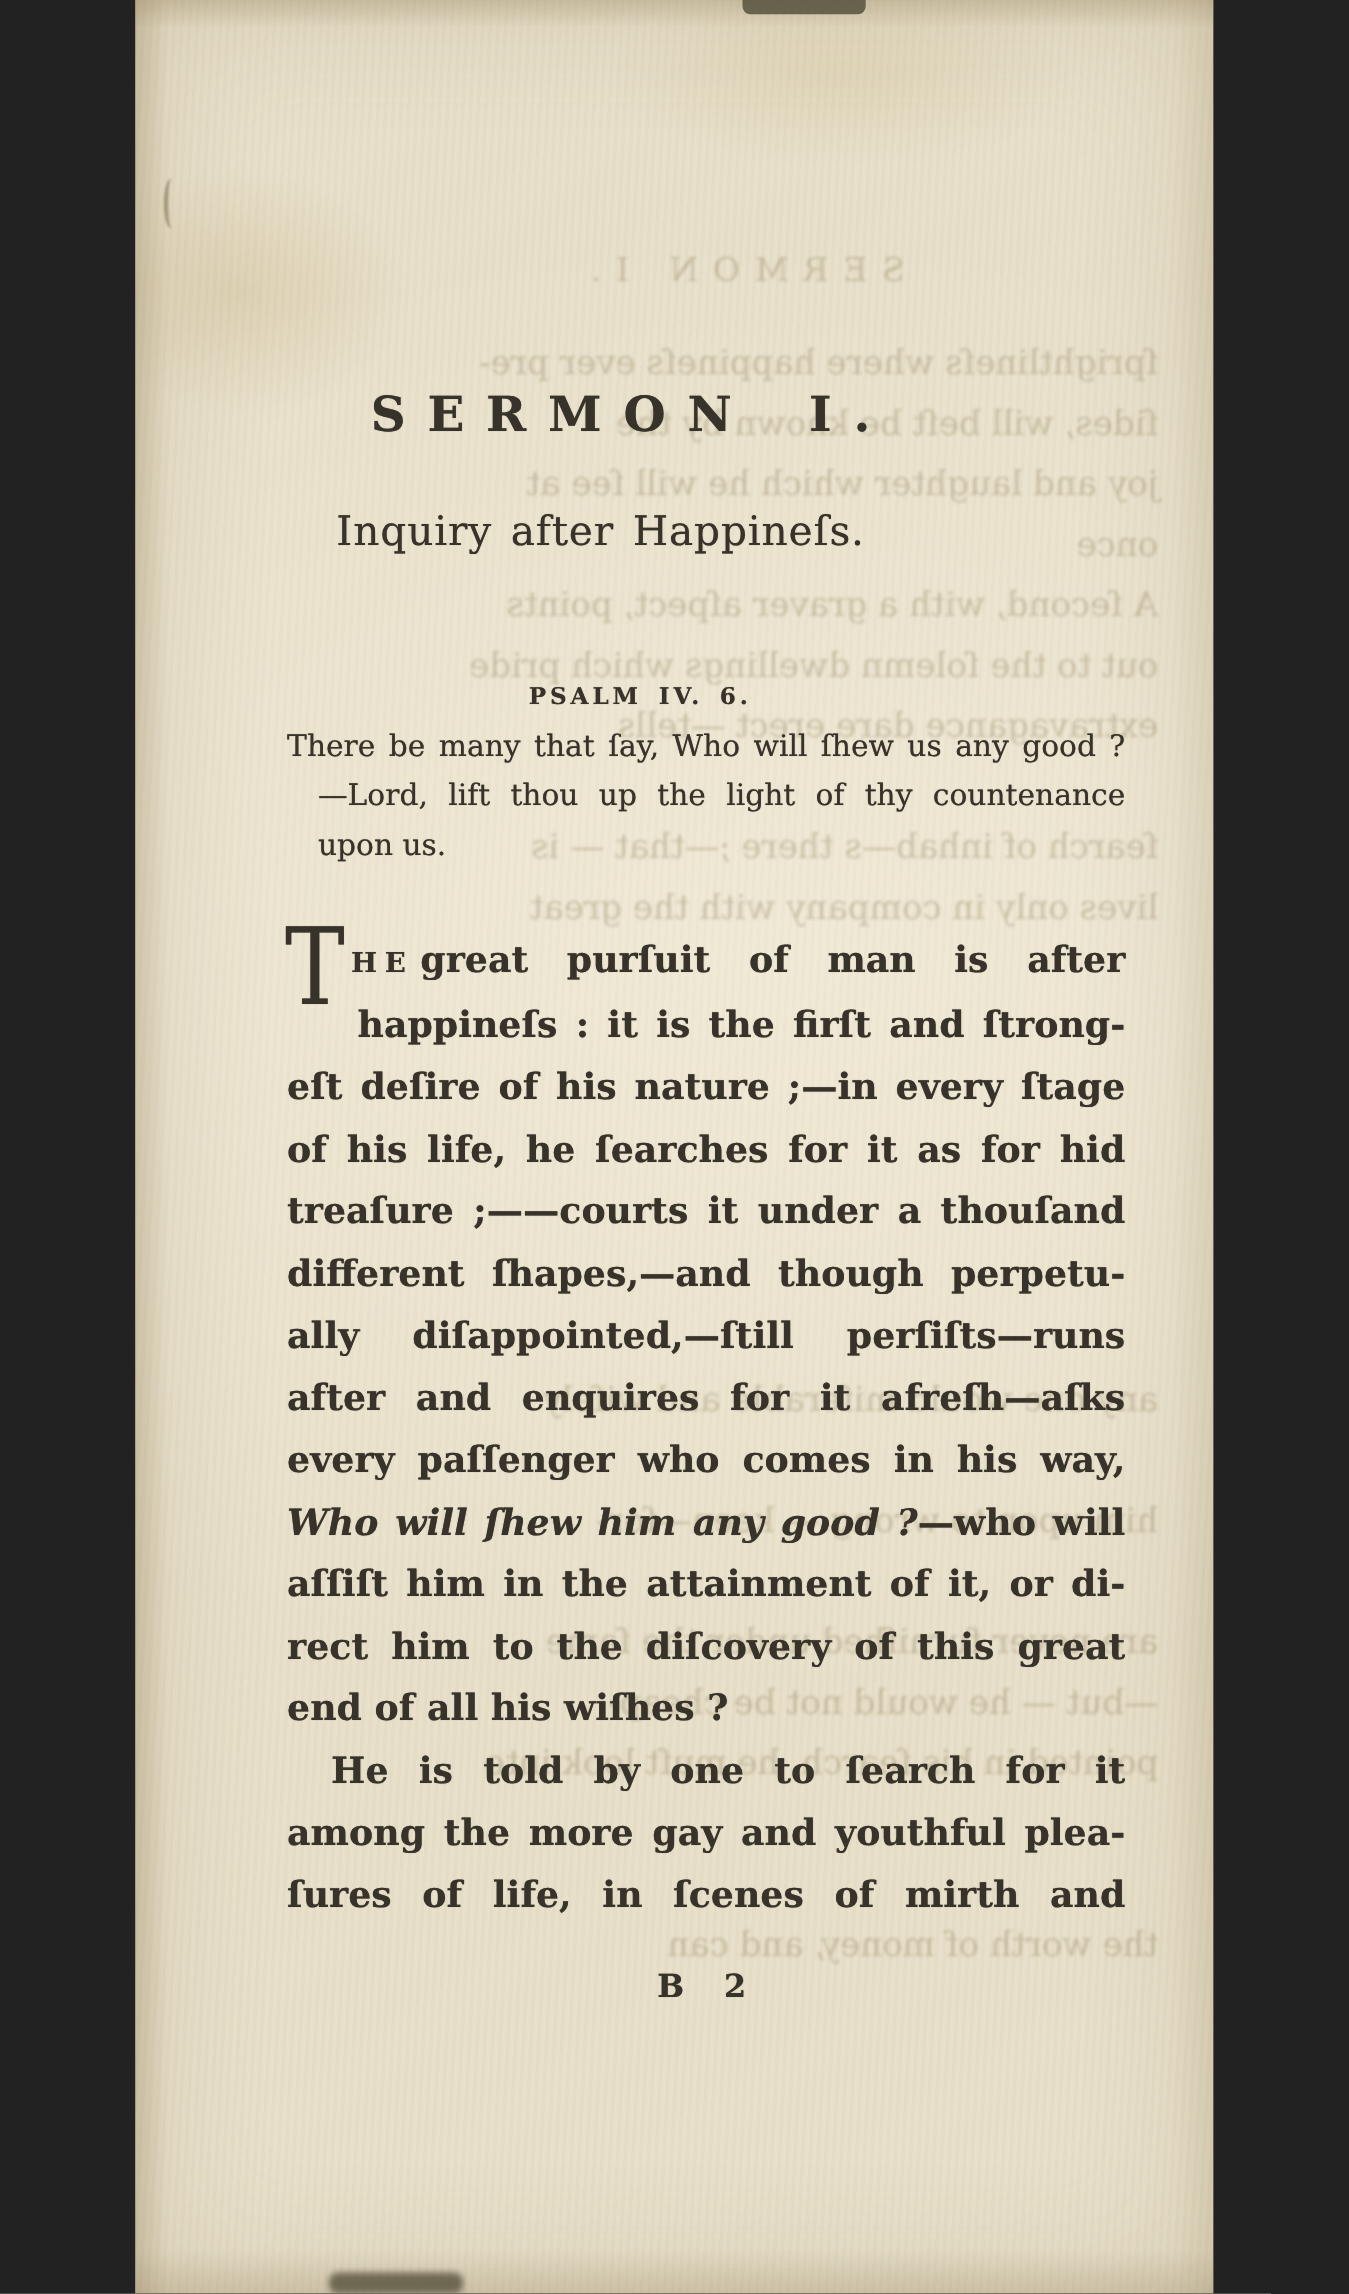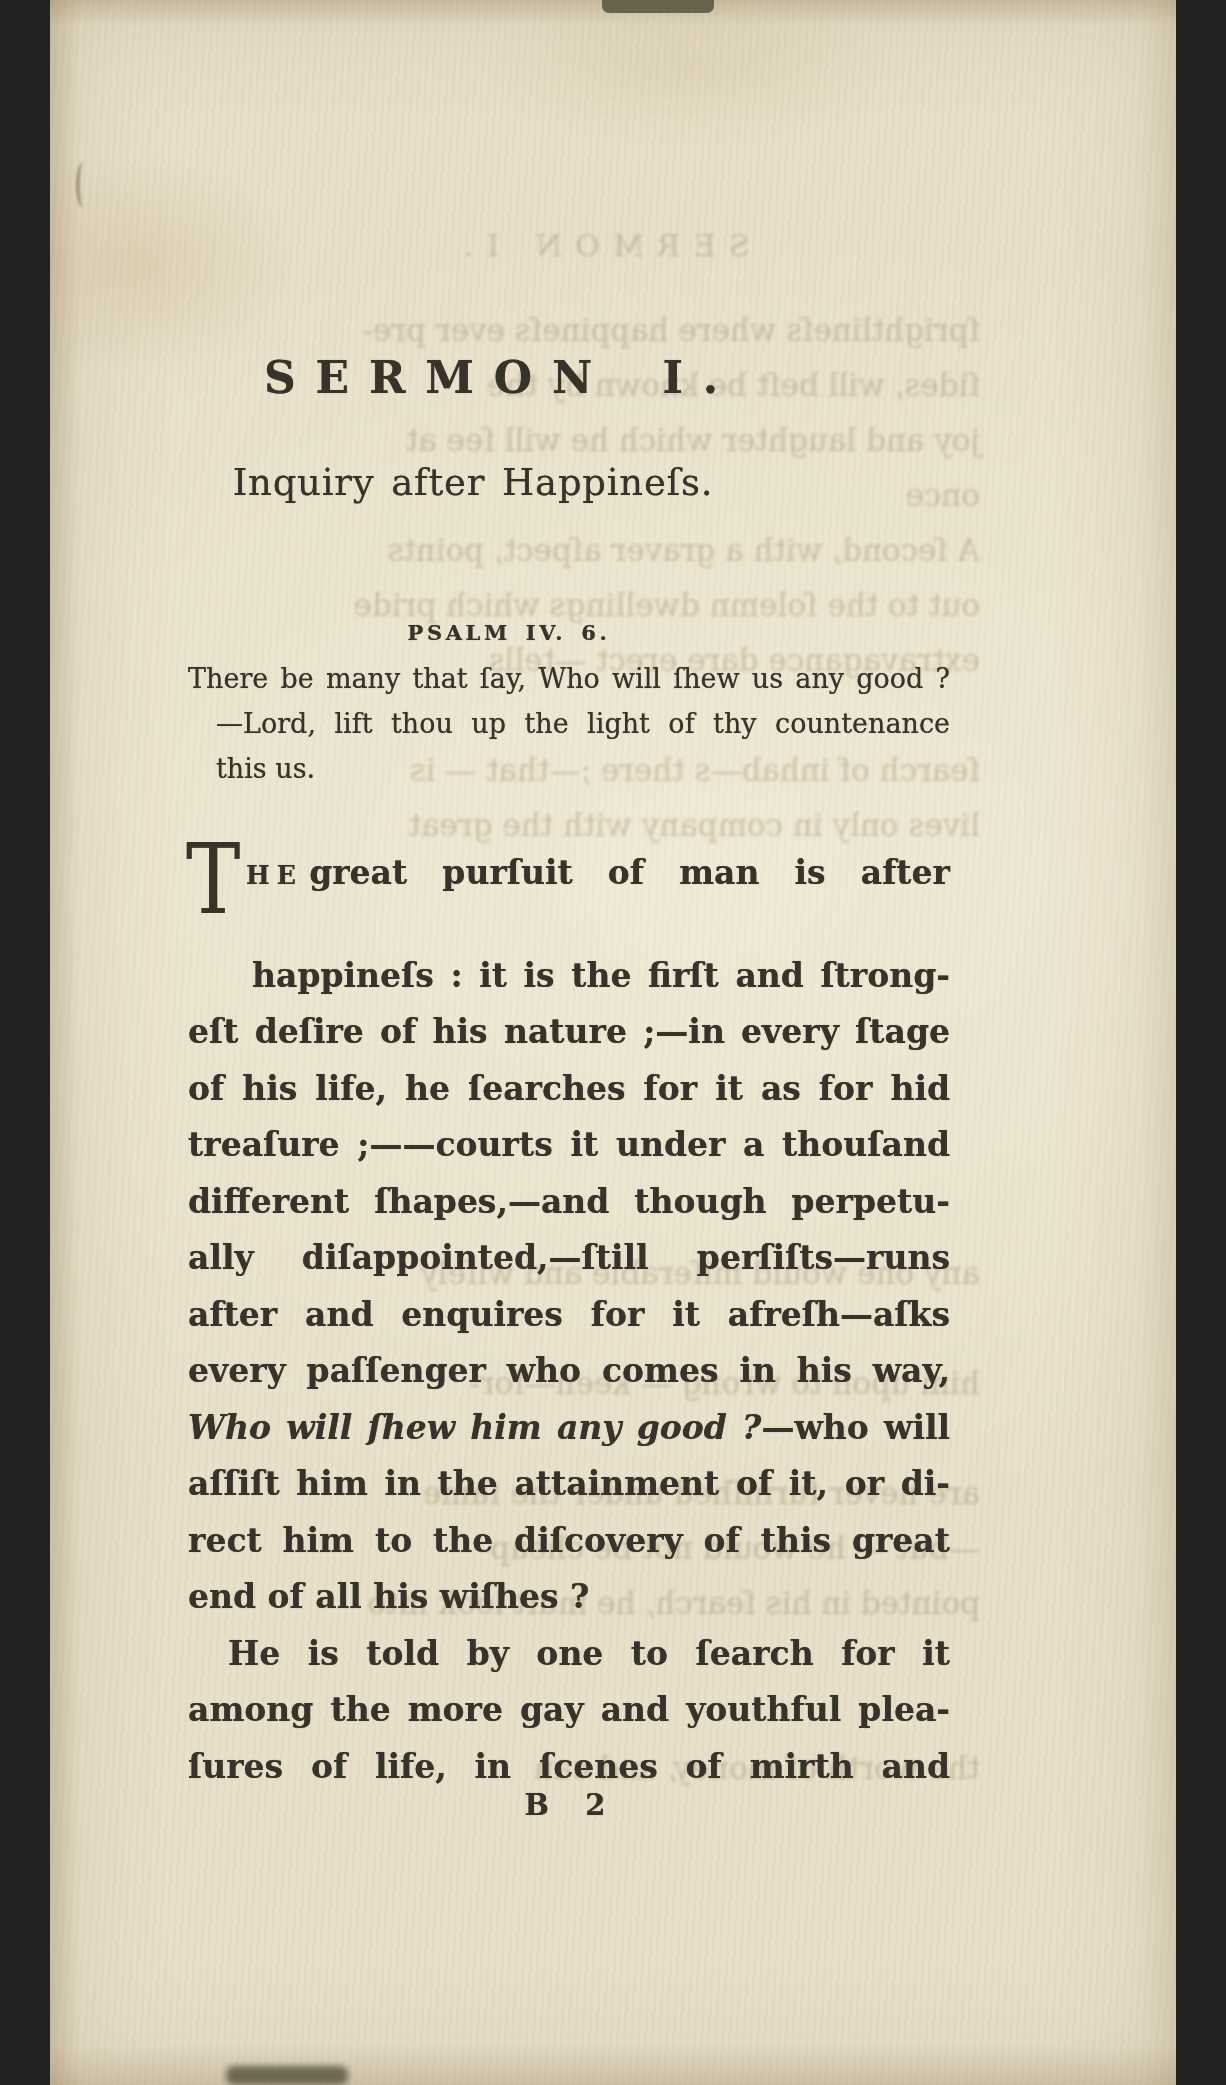--- a/index.html
+++ b/index.html
@@ -1,18 +1,18 @@
 <!DOCTYPE html>
 <html><head>
 <meta charset="utf-8">
 <style>
   html,body{margin:0;padding:0;background:#222;}
   .page{
     position:relative;
-    width:1126px;height:2085px;
+    width:980px;height:2085px;
     margin:0 auto;
     overflow:hidden;
     font-family:"DejaVu Serif","Liberation Serif",serif;
     background:
       radial-gradient(220px 160px at 95px 265px, rgba(186,158,108,.22), rgba(186,158,108,0) 70%),
       radial-gradient(300px 120px at 640px 70px, rgba(195,175,125,.18), rgba(195,175,125,0) 70%),
       radial-gradient(1400px 900px at 58% 42%, rgba(255,252,238,.35), rgba(255,252,238,0) 75%),
       linear-gradient(90deg, rgba(150,130,90,.28) 0px, rgba(150,130,90,0) 30px),
       linear-gradient(180deg, rgba(150,130,90,.30) 0px, rgba(150,130,90,0) 26px),
       linear-gradient(0deg, rgba(140,120,85,.22) 0px, rgba(140,120,85,0) 40px),
@@ -58,21 +58,21 @@
   }
   .epigraph{position:absolute;top:656px;width:762px;font-size:27px;line-height:45px;}
   .epigraph .eln{text-align:justify;text-align-last:justify;}
   .epigraph .eln.indent{padding-left:28px;}
   .epigraph .eln.nat{text-align:left;text-align-last:auto;}
 
   .bodytext{position:absolute;top:845px;width:762px;font-size:33px;line-height:56.5px;}
   .bodytext .ln{text-align:justify;text-align-last:justify;font-weight:bold;}
   .bodytext .ln.nat{text-align:left;text-align-last:auto;}
   .bodytext .ln.dc1{padding-left:58px;}
-  .bodytext .ln.dc2{padding-left:64px;margin-top:44px;}
+  .bodytext .ln.dc2{padding-left:64px;}
   .bodytext .ln.pind{padding-left:40px;}
   .dropcap{
     position:absolute;left:-2px;top:-14px;
     font-size:97px;line-height:1;font-weight:normal;
     transform:scaleX(.84);transform-origin:left top;
   }
   .sc{font-size:.76em;letter-spacing:.28em;margin-right:.25em;}
   .it{font-style:italic;}
   .sig{
     position:absolute;top:1788px;width:100%;
@@ -113,21 +113,21 @@
 
     <h1 class="title">SERMON I.</h1>
 
     <h2 class="subtitle">Inquiry after Happineſs.</h2>
 
     <div class="psalm">PSALM IV. 6.</div>
 
     <div class="epigraph">
       <div class="eln">There be many that ſay, Who will ſhew us any good ?</div>
       <div class="eln indent">—Lord, lift thou up the light of thy countenance</div>
-      <div class="eln indent nat">this us.</div>
+      <div class="eln indent nat">upon us.</div>
     </div>
 
     <div class="bodytext">
       <span class="dropcap">T</span>
 
       <div class="ln dc1"><span class="sc">HE</span><span>great purſuit of man is after</span></div>
 
       <div class="ln dc2">happineſs : it is the firſt and ſtrong-</div>
 
       <div class="ln">eſt deſire of his nature ;—in every ſtage</div>

